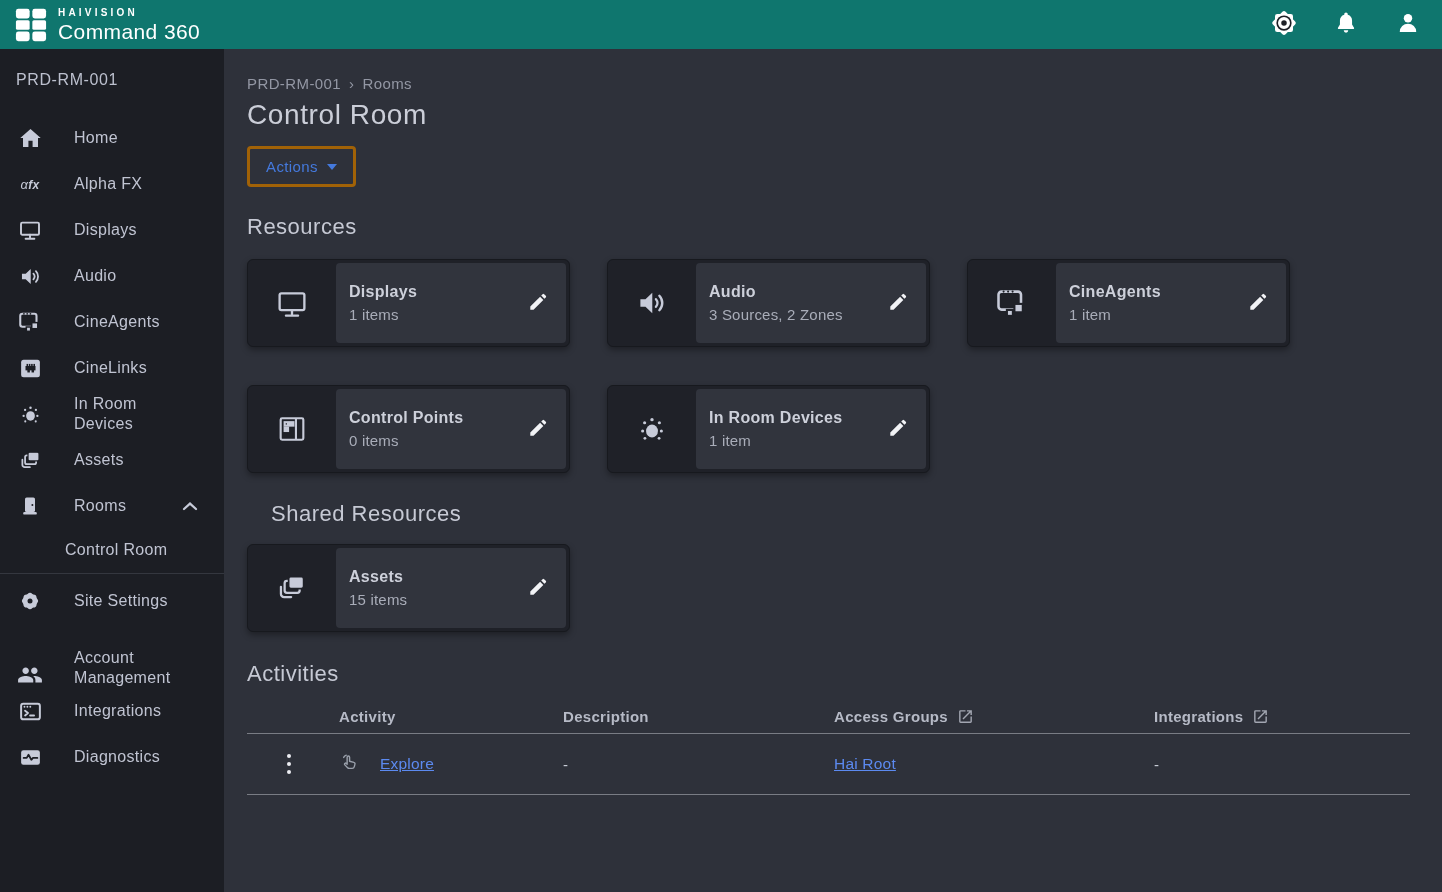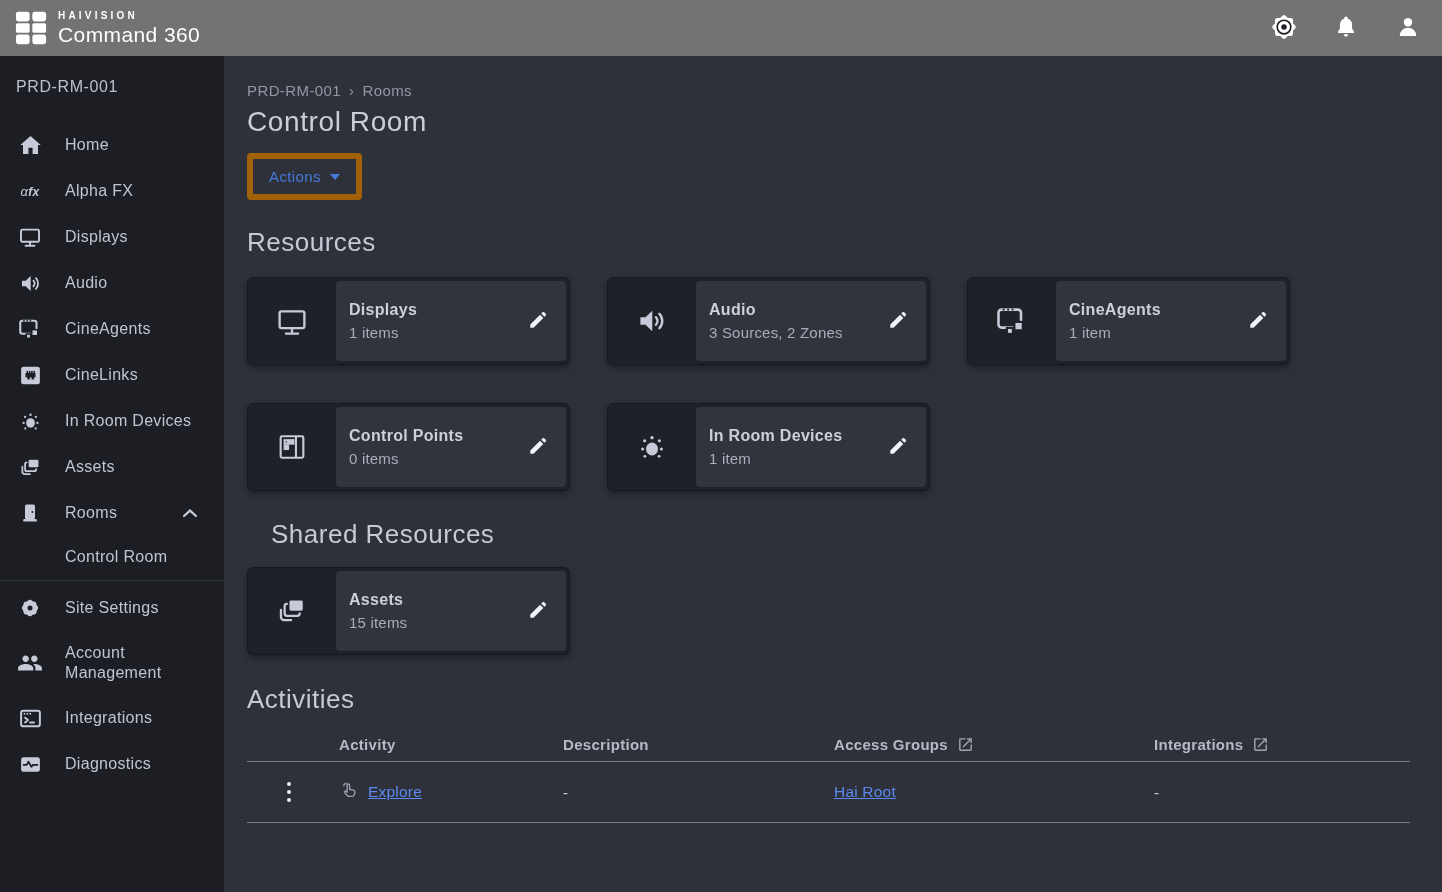--- a/index.html
+++ b/index.html
@@ -7,67 +7,67 @@
   body {
     font-family: "Liberation Sans", sans-serif;
     background:#2e313a;
     color:#b7bbc7;
     overflow:hidden;
     display:flex;
     flex-direction:column;
   }
   
   .topbar {
-    height:56px; flex:none;
-    background:#737373;
+    height:49px; flex:none;
+    background:#0f766e;
     display:flex; align-items:center; justify-content:space-between;
     padding:0 18px 0 14px;
   }
   .brand { display:flex; align-items:center; gap:10px; cursor:pointer; }
   .brand svg { display:block; }
   .brand-text { display:flex; flex-direction:column; line-height:1; }
   .brand-top { font-size:10px; font-weight:bold; letter-spacing:3.2px; color:#fff; margin-bottom:3px; }
   .brand-bottom { font-size:21px; font-weight:400; letter-spacing:0.4px; color:#fff; }
   .topbar-actions { display:flex; align-items:center; gap:30px; }
   .topbar-btn { background:none; border:none; cursor:pointer; width:32px; height:32px;
     display:flex; align-items:center; justify-content:center; }
   
   .shell { flex:1; display:flex; min-height:0; }
   
   .sidebar { width:224px; flex:none; background:#1c1e24; padding-top:22px; overflow:hidden; }
   .site-label { font-size:16px; letter-spacing:0.6px; color:#bcc0ce; padding:0 16px; margin-bottom:26px; }
   .nav-item {
-    height:46px; display:flex; align-items:center; gap:21px;
+    height:46px; display:flex; align-items:center; gap:30px;
     padding:0 26px 0 16px; cursor:pointer; color:#c0c4d2; font-size:16px;
     letter-spacing:0.3px;
   }
   .nav-item .nico { width:28px; flex:none; display:flex; justify-content:center; align-items:center; color:#c7cbd9; }
   .nav-item .nlabel { flex:1; line-height:1.25; }
   .nav-item .chev { flex:none; color:#c7cbd9; }
   .nav-sub { height:42px; display:flex; align-items:center; padding-left:65px; font-size:16px;
     color:#c0c4d2; cursor:pointer; letter-spacing:0.3px; }
   .side-divider { height:1px; background:#34373f; margin:2px 0 4px 0; }
-  .nav-item.tall { height:64px; }
+  .nav-item.tall { height:64px;align-items:flex-end; }
   .alphafx { font-size:13px; color:#c7cbd9; font-style:italic; white-space:nowrap; }
   .alphafx .fx { font-weight:bold; font-size:12px; }
   
   .main { flex:1; padding:0 32px 0 23px; overflow:hidden; }
   .breadcrumb { margin-top:26px; font-size:15px; color:#9397a4; letter-spacing:0.4px;
     display:flex; gap:8px; align-items:center; }
   .breadcrumb a { color:#9397a4; text-decoration:none; cursor:pointer; }
   .page-title { margin-top:7px; font-size:28px; font-weight:400; letter-spacing:0.6px; color:#cbced8; }
   .actions-btn {
     margin-top:15px; display:inline-flex; align-items:center; gap:9px;
-    background:transparent; border:6px solid #a16207; border-radius:4px;
+    background:transparent; border:3px solid #a16207; border-radius:4px;
     color:#4479dd; font-size:15px; font-family:inherit; letter-spacing:0.4px;
     padding:9px 16px; cursor:pointer;
   }
   .caret-down { width:0; height:0; border-left:5px solid transparent; border-right:5px solid transparent;
     border-top:6px solid #4479dd; }
-  .section-h { font-size:26px; font-weight:400; letter-spacing:0.5px; color:#c6c9d4; }
+  .section-h { font-size:22px; font-weight:400; letter-spacing:0.5px; color:#c6c9d4; }
   .resources-h { margin-top:27px; }
   .section-desc { margin-top:17px; font-size:15.5px; line-height:23px; color:#b4b8c4;
     max-width:1025px; letter-spacing:0.2px; }
   .card-grid { margin-top:19px; display:grid; grid-template-columns:repeat(3,323px);
     column-gap:37px; row-gap:38px; }
   .card {
     height:88px; display:flex;
     background:#1f2128; border:1px solid #17191e; border-radius:6px;
     box-shadow:0 3px 6px rgba(0,0,0,0.35);
   }
@@ -89,21 +89,21 @@
   .table { margin-top:12px; }
   .trow { display:grid; grid-template-columns:92px 224px 271px 320px 1fr; align-items:center; }
   .thead { height:34px; }
   .th { font-size:15px; font-weight:bold; color:#b6bac6; letter-spacing:0.3px;
     display:flex; align-items:center; gap:9px; }
   .th .ext { color:#a2a6b1; cursor:pointer; display:flex; }
   .tdivider { height:1px; background:#797c84; }
   .tbody-row { height:60px; }
   .kebab-btn { background:none; border:none; cursor:pointer; margin-left:30px;
     width:24px; height:28px; display:flex; align-items:center; justify-content:center; color:#eceef2; }
-  .cell-activity { display:flex; align-items:center; gap:8px; color:#9aa0ab; }
+  .cell-activity { display:flex; align-items:center; gap:20px; color:#9aa0ab; }
   a.blue-link { color:#5c8af0; font-size:15.5px; text-decoration:underline; cursor:pointer; letter-spacing:0.2px; }
   .dash { font-size:15px; color:#c8ccd6; }
 </style>
 </head>
 <body>
 
 <header class="topbar">
   <div class="brand">
     <span>
       <svg width="34" height="36" viewBox="0 0 30 32">

